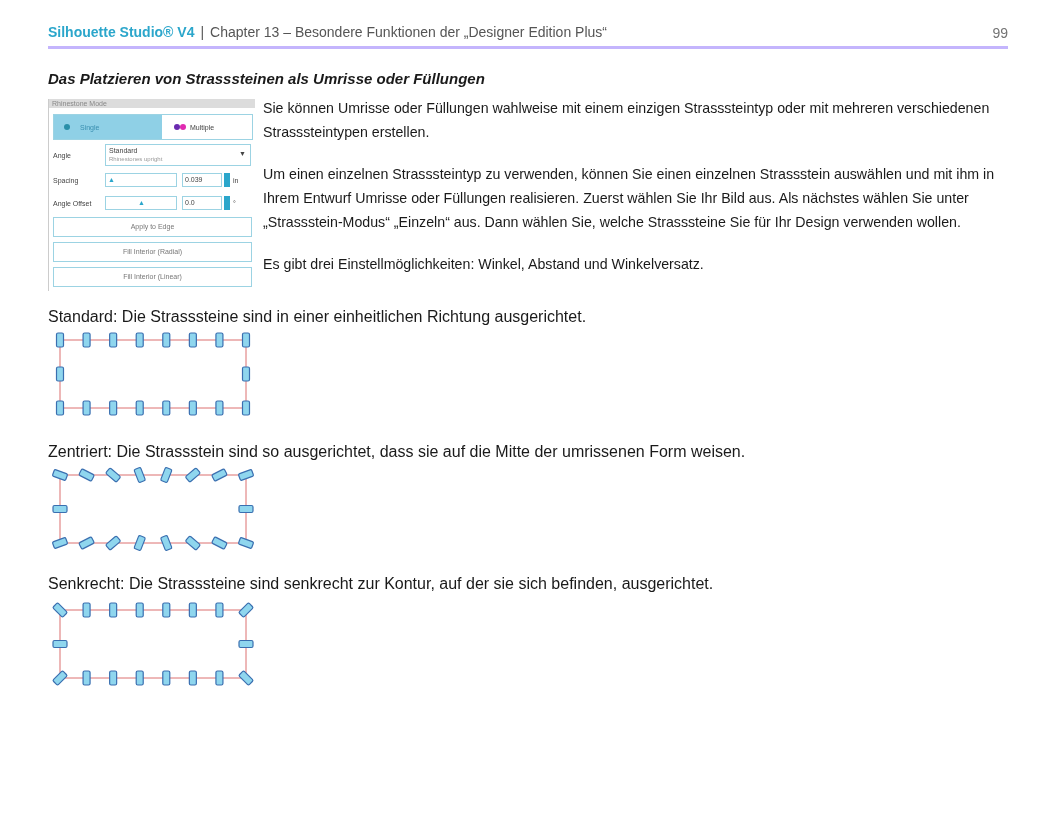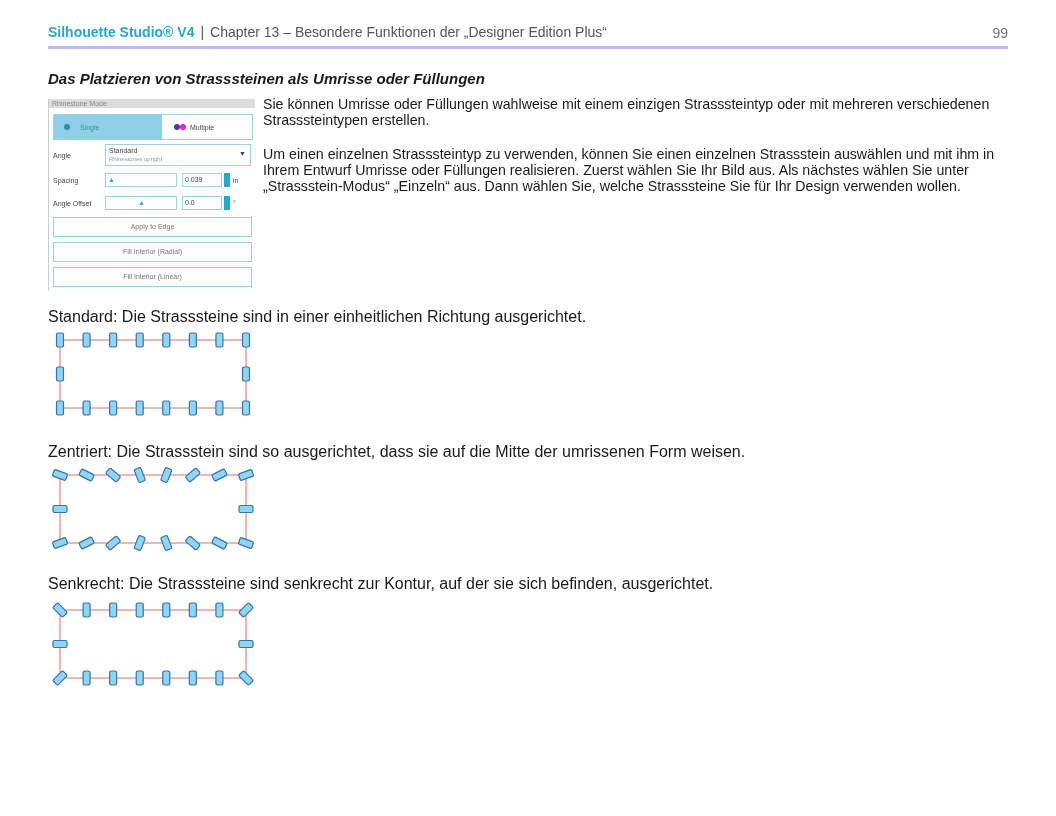--- a/index.html
+++ b/index.html
@@ -5,21 +5,21 @@
   html, body { margin:0; padding:0; background:#fff; }
   body { width:1056px; height:816px; position:relative; overflow:hidden;
          font-family:"Liberation Sans", sans-serif; color:#1a1a1a; }
   .header { position:absolute; left:48px; top:24px; width:960px; height:22px;
             border-bottom:3px solid #c4b5fd; font-size:14px; }
   .header .brand { color:#2ba6cb; font-weight:bold; }
   .header .sep { color:#555; margin:0 6px; }
   .header .chapter { color:#555; }
   .header .pnum { position:absolute; right:0; top:1px; color:#737373; }
   .title { position:absolute; left:48px; top:70px; font-size:15px; font-weight:bold; font-style:italic; }
-  .body { position:absolute; left:263px; top:96px; width:760px; font-size:14.2px; line-height:16px; }
+  .body { position:absolute; left:263px; top:96px; width:760px; font-size:14.2px; line-height:24px; }
   .body p { margin:0 0 18px 0; }
   .cap { position:absolute; left:48px; font-size:16px; }
   
   .panel { position:absolute; left:48px; top:99px; width:206px; height:192px; border-left:1px solid #ccc;
            font-size:7px; color:#444; }
   .panel .ph { background:#dcdcdc; color:#888; height:9px; line-height:9px; padding-left:3px; }
   .mode { position:absolute; left:4px; top:15px; width:198px; height:24px; border:1px solid #9cd3e3; display:flex; }
   .mode .single { width:98px; background:#8fd0e6; display:flex; align-items:center; padding-left:10px; gap:10px; color:#3a8fb0; }
   .mode .multi { flex:1; display:flex; align-items:center; padding-left:12px; gap:4px; }
   .dot { width:6px; height:6px; border-radius:50%; display:inline-block; }
@@ -80,20 +80,21 @@
       <span style="margin-left:3px">°</span>
   </div>
   <div class="btn" style="top:118px">Apply to Edge</div>
   <div class="btn" style="top:143px">Fill Interior (Radial)</div>
   <div class="btn" style="top:168px">Fill Interior (Linear)</div>
 </div>
 
 <div class="body">
   <p>Sie können Umrisse oder Füllungen wahlweise mit einem einzigen Strasssteintyp oder mit mehreren verschiedenen Strasssteintypen erstellen.</p>
   <p>Um einen einzelnen Strasssteintyp zu verwenden, können Sie einen einzelnen Strassstein auswählen und mit ihm in Ihrem Entwurf Umrisse oder Füllungen realisieren. Zuerst wählen Sie Ihr Bild aus. Als nächstes wählen Sie unter „Strassstein-Modus“ „Einzeln“ aus. Dann wählen Sie, welche Strasssteine Sie für Ihr Design verwenden wollen.</p>
+  <p>Es gibt drei Einstellmöglichkeiten: Winkel, Abstand und Winkelversatz.</p>
 </div>
 
 <div class="cap" style="top:308px">Standard: Die Strasssteine sind in einer einheitlichen Richtung ausgerichtet.</div>
 <svg class="figure" id="fig0" style="top:328px" width="210" height="90">
     <rect x="12" y="12" width="186" height="68" fill="none" stroke="#e8a0a0" stroke-width="1.5"></rect>
     <rect x="5" y="8.5" width="14" height="7" rx="1.5" fill="#8fd6ee" stroke="#3a6fb0" stroke-width="1.2" transform="rotate(90 12 12)"></rect>
     <rect x="5" y="76.5" width="14" height="7" rx="1.5" fill="#8fd6ee" stroke="#3a6fb0" stroke-width="1.2" transform="rotate(90 12 80)"></rect>
     <rect x="31.57142857142857" y="8.5" width="14" height="7" rx="1.5" fill="#8fd6ee" stroke="#3a6fb0" stroke-width="1.2" transform="rotate(90 38.57142857142857 12)"></rect>
     <rect x="31.57142857142857" y="76.5" width="14" height="7" rx="1.5" fill="#8fd6ee" stroke="#3a6fb0" stroke-width="1.2" transform="rotate(90 38.57142857142857 80)"></rect>
     <rect x="58.14285714285714" y="8.5" width="14" height="7" rx="1.5" fill="#8fd6ee" stroke="#3a6fb0" stroke-width="1.2" transform="rotate(90 65.14285714285714 12)"></rect>

